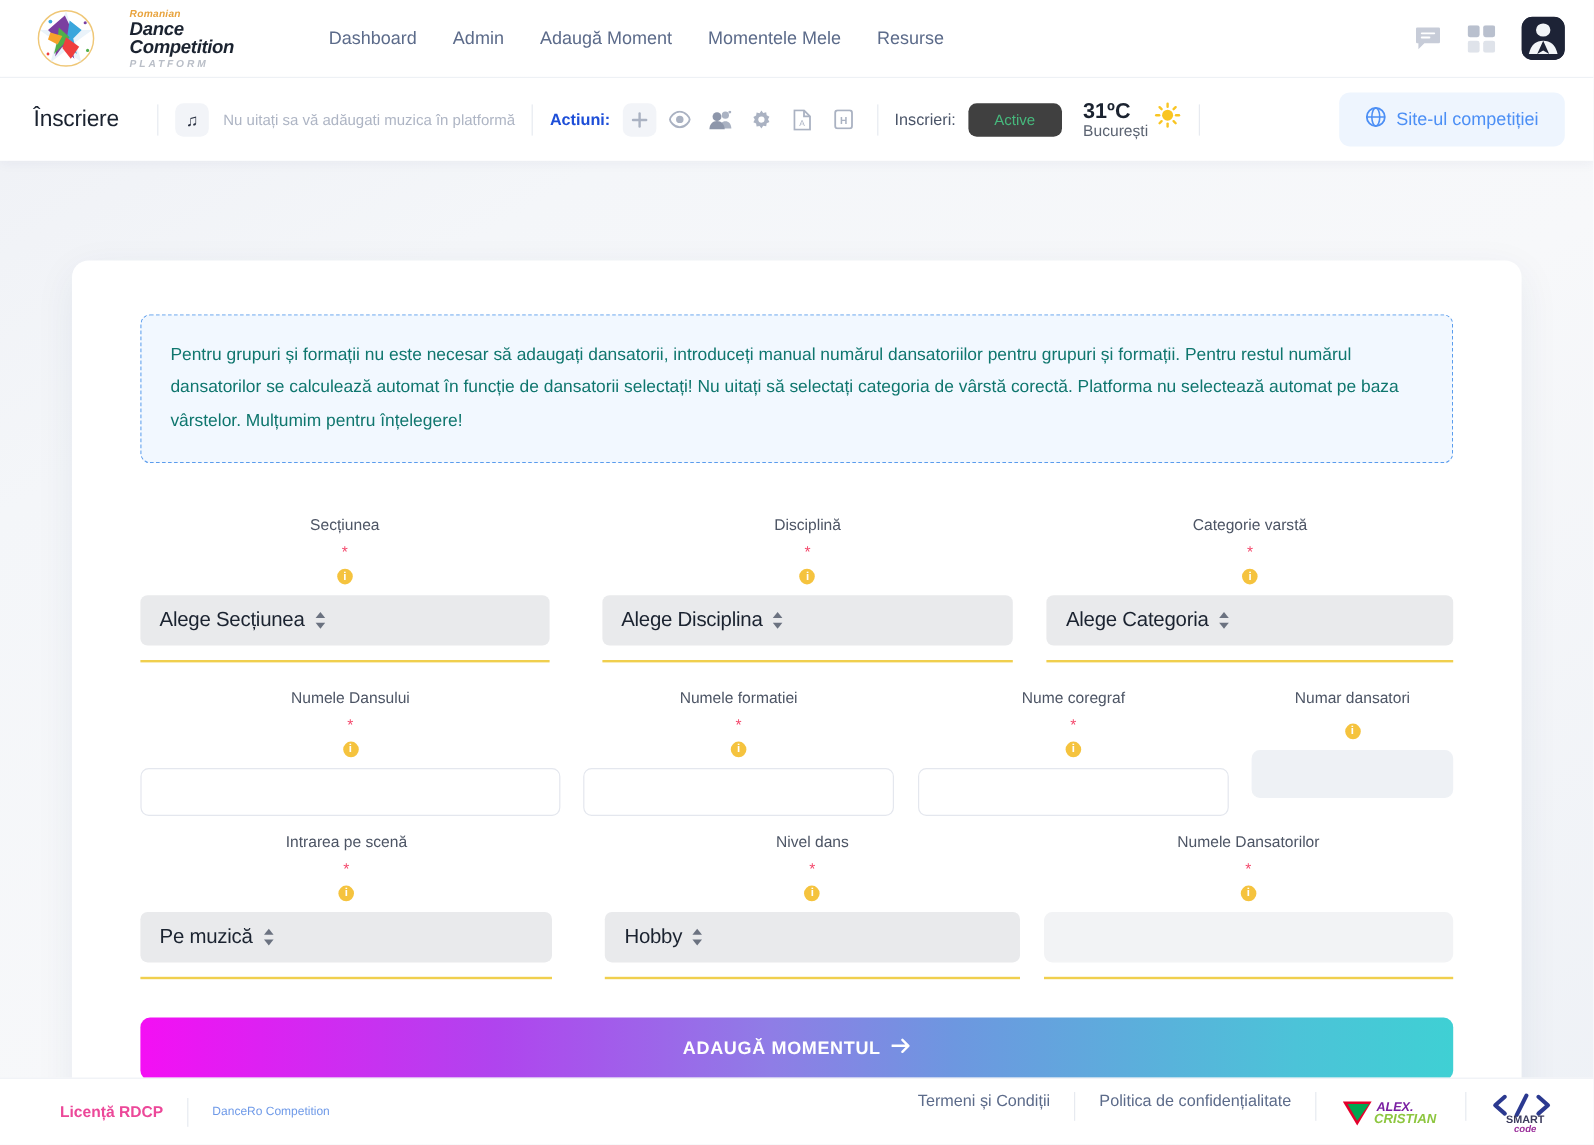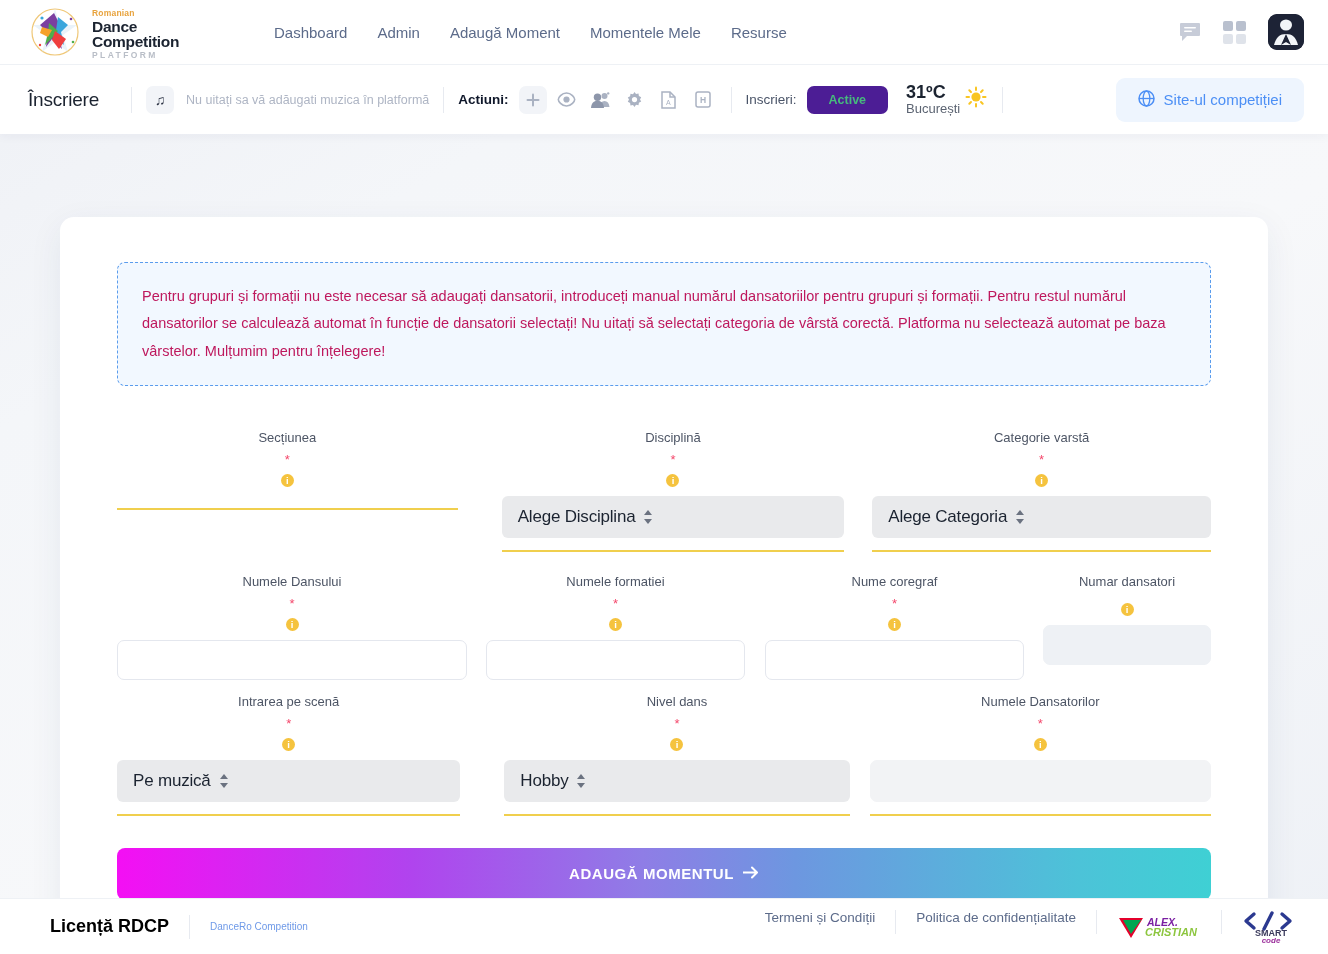--- a/index.html
+++ b/index.html
@@ -19,21 +19,21 @@
   
   .topnav {
     height: 64px;
     background: #ffffff;
     display: flex;
     align-items: center;
     padding: 0 24px 0 28px;
     position: relative;
     z-index: 10;
   }
-  .brand { display: flex; align-items: flex-end; gap: 8px; width: 200px; }
+  .brand { display: flex; align-items: flex-start; gap: 24px; width: 200px; font-style: italic; }
   .brand-mark { width: 56px; height: 54px; flex: 0 0 56px; position: relative; }
   .brand-text { line-height: 1; padding-top: 2px; }
   .brand-romanian {
     font-size: 8.5px; color: #e8a33d; font-weight: 700;
     letter-spacing: .2px; display: block; margin-bottom: 1px;
   }
   .brand-main {
     font-size: 15.5px; color: #1b2330; font-weight: 700;
     letter-spacing: -.3px; display: block;
   }
@@ -72,31 +72,31 @@
     font-size: 19px; color: #1b2330; font-weight: 400;
     letter-spacing: -.2px; margin-right: 18px;
   }
   .vdiv { width: 1px; height: 26px; background: #e7eaf0; margin: 0 14px; flex: 0 0 1px; }
   .music-chip {
     width: 28px; height: 28px; border-radius: 7px; background: #f2f4f8;
     display: flex; align-items: center; justify-content: center; cursor: pointer;
   }
   .music-note { font-size: 14px; color: #2a3142; line-height: 1; }
   .music-text { font-size: 12.5px; color: #aeb5c4; margin-left: 12px; white-space: nowrap; }
-  .actions-label { font-size: 13.5px; color: #0f172a; font-weight: 600; margin-right: 10px; white-space: nowrap; }
+  .actions-label { font-size: 13.5px; color: #1d4ed8; font-weight: 600; margin-right: 10px; white-space: nowrap; }
   .action-icons { display: flex; align-items: center; gap: 6px; }
   .act {
     width: 28px; height: 28px; border-radius: 7px;
     display: flex; align-items: center; justify-content: center; cursor: pointer;
   }
   .act.plus { background: #f2f4f8; }
   .inscrieri-label { font-size: 13.5px; color: #4a5468; margin-right: 10px; white-space: nowrap; }
   .badge-active {
-    background: #4c1d95; color: #46b97d; font-size: 12.5px;
-    padding: 7px 22px; border-radius: 7px; font-weight: 700; white-space: nowrap;
+    background: #404040; color: #46b97d; font-size: 12.5px;
+    padding: 7px 22px; border-radius: 7px; font-weight: 400; white-space: nowrap;
   }
   .weather { display: flex; align-items: center; gap: 4px; margin-left: 18px; }
   .weather-txt { line-height: 1.05; }
   .weather-temp { font-size: 18px; font-weight: 700; color: #1b2330; display: block; white-space: nowrap; }
   .weather-city { font-size: 13px; color: #5c6472; display: block; }
   .site-btn {
     margin-left: auto; background: #eef5fe; border-radius: 9px;
     display: flex; align-items: center; gap: 9px;
     padding: 12px 22px; cursor: pointer;
   }
@@ -112,21 +112,21 @@
   }
 
   .notice {
     border: 1px dashed #5a9ced;
     background: #f2f8ff;
     border-radius: 8px;
     padding: 20px 24px;
     margin-bottom: 44px;
   }
   .notice p {
-    font-size: 14.5px; color: #be185d; line-height: 1.88;
+    font-size: 14.5px; color: #0f766e; line-height: 1.88;
   }
 
   
   .row { display: flex; margin-bottom: 22px; }
   .row.r2 { margin-bottom: 14px; }
   .field { display: flex; flex-direction: column; }
 
   .lbl {
     font-size: 13px; color: #4d5565; margin-bottom: 9px;
     display: flex; align-items: center; gap: 7px; white-space: nowrap; flex-direction: column;
@@ -167,21 +167,21 @@
     display: flex; align-items: center; justify-content: center; gap: 9px; text-align: right;
   }
 
   
   .footer {
     position: absolute; left: 0; bottom: 0; width: 1328px; height: 56px;
     background: #fff; border-top: 1px solid #eef1f5;
     display: flex; align-items: center; padding: 0 28px 0 50px;
   }
   .f-left { display: flex; align-items: center; }
-  .f-lic { font-size: 18px; color: #000000; font-weight: 600; }
+  .f-lic { font-size: 13px; color: #ec4899; font-weight: 600; }
   .f-sep { width: 1px; height: 24px; background: #e7eaf0; margin: 0 20px; }
   .f-link { font-size: 10px; color: #6f9ae8; cursor: pointer; text-decoration: none; }
   .f-right { margin-left: auto; display: flex; }
   .f-rlink { font-size: 13.5px; color: #5c6b8a; cursor: pointer; text-decoration: none; white-space: nowrap; }
   .sponsor { display: flex; align-items: center; justify-content: center; cursor: pointer; }
 </style>
 </head>
 <body>
 
 <header class="topnav">
@@ -346,20 +346,29 @@
       <p>Pentru grupuri și formații nu este necesar să adaugați dansatorii, introduceți manual numărul dansatoriilor pentru grupuri și formații. Pentru restul numărul dansatorilor se calculează automat în funcție de dansatorii selectați! Nu uitați să selectați categoria de vârstă corectă. Platforma nu selectează automat pe baza vârstelor. Mulțumim pentru înțelegere!</p>
     </div>
 
     <div class="row">
       <div class="field" style="width:350px; margin-right:44px;">
         <div class="lbl">
           <span>Secțiunea</span>
             <span class="req">*</span>
           <span class="info-i">i</span>
         </div>
+        <div class="select-box">
+          <span class="val">Alege Secțiunea</span>
+          <span class="updown">
+            <svg width="10" height="16" viewBox="0 0 10 16">
+                <path d="M5 1l4 5H1z" fill="#6b7280"></path>
+                <path d="M5 15l4-5H1z" fill="#6b7280"></path>
+              </svg>
+          </span>
+        </div>
         <div class="underline"></div>
       </div>
 
       <div class="field" style="width:352px; margin-right:28px;">
         <div class="lbl">
           <span>Disciplină</span>
             <span class="req">*</span>
           <span class="info-i">i</span>
         </div>
         <div class="select-box">

